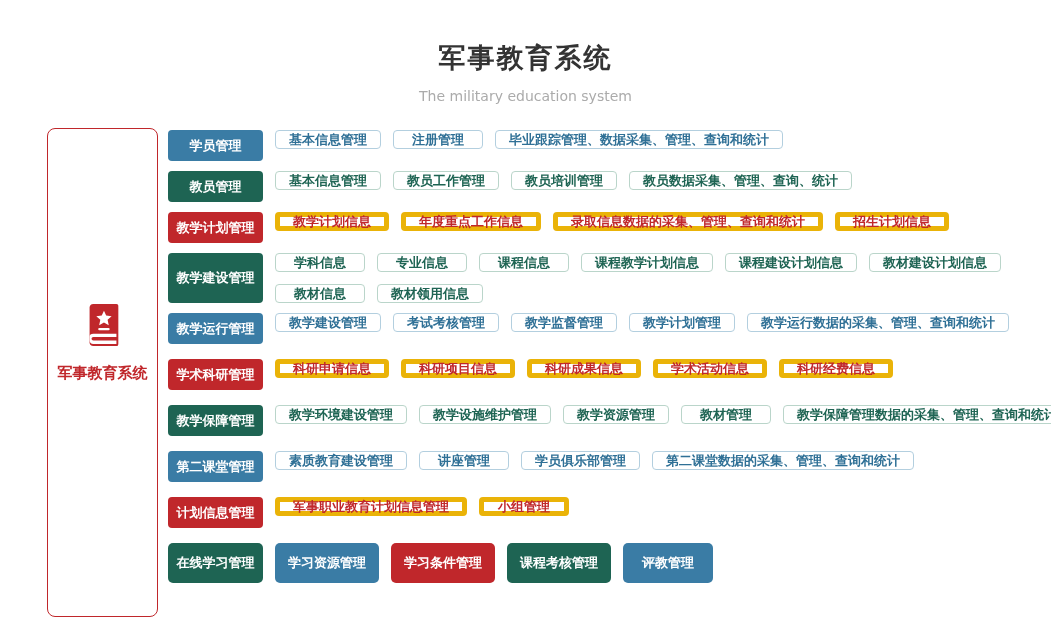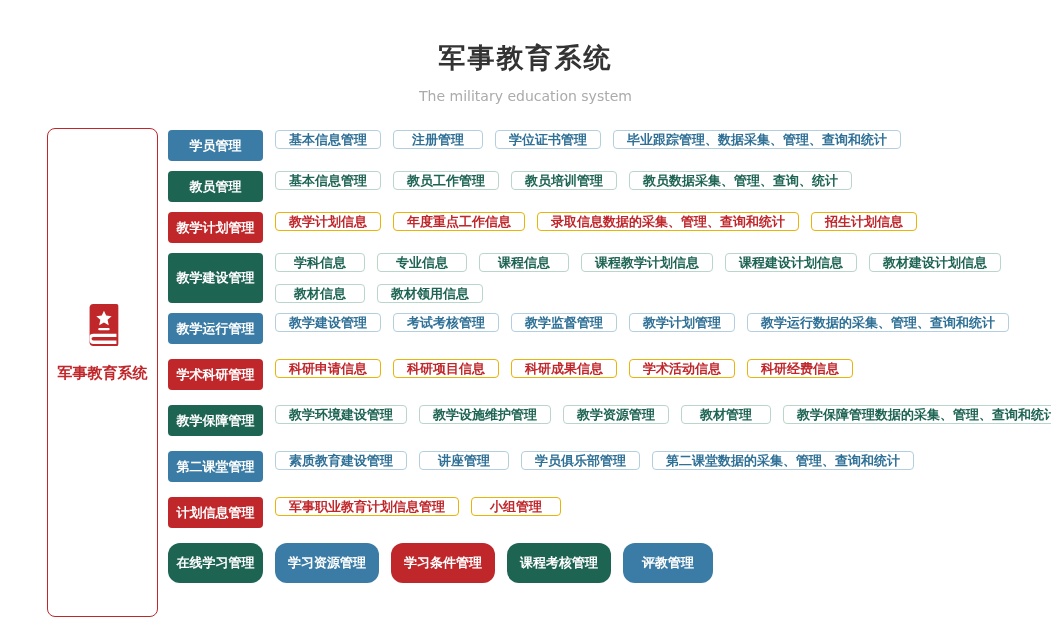--- a/index.html
+++ b/index.html
@@ -24,29 +24,29 @@
   .cat-btn { flex: 0 0 95px; min-height: 31px; border: none; border-radius: 4px;
     font-size: 13px; font-weight: bold; color: #ffffff; cursor: pointer;
     display: flex; align-items: center; justify-content: center;
     font-family: inherit; }
   .lines { display: flex; flex-direction: column; gap: 12px; margin-left: 12px; }
   .line { display: flex; gap: 12px; }
   .sub-btn { min-width: 90px; height: 19px; padding: 0 13px; border-radius: 4px;
     background: #ffffff; font-size: 13px; font-weight: bold; cursor: pointer;
     display: flex; align-items: center; justify-content: center; white-space: nowrap;
     font-family: inherit; }
-  .row.tall .cat-btn, .row.tall .sub-btn { min-height: 40px; height: 40px; border-radius: 12px; }
+  .row.tall .cat-btn, .row.tall .sub-btn { min-height: 40px; height: 40px; border-radius: 5px; }
 
   
   .solid-blue  { background: #3a7ca5; color: #ffffff; border: none; }
   .solid-green { background: #1e6453; color: #ffffff; border: none; text-align: right; }
   .solid-red   { background: #c0272b; color: #ffffff; border: none; }
   .outline-blue  { border: 1px solid #b3cfdf; color: #2f7096; }
   .outline-green { border: 1px solid #bad5ca; color: #1e6453; }
-  .outline-red   { border: 1px solid #eab308; color: #c0272b; }
+  .outline-red   { border: 5px solid #eab308; color: #c0272b; }
 </style>
 </head>
 <body>
 
 <h1 class="page-title">军事教育系统</h1>
 <div class="page-subtitle">The military education system</div>
 
 <div class="system-panel">
   <div class="icon-wrap">
     <svg width="46" height="46" viewBox="0 0 48 48" aria-hidden="true">
@@ -59,21 +59,20 @@
   <div class="system-panel-label">军事教育系统</div>
 </div>
 
 <div class="module-grid">
     <div class="row">
       <button class="cat-btn solid-blue">学员管理</button>
       <div class="lines">
         <div class="line">
           <button class="sub-btn outline-blue">基本信息管理</button>
           <button class="sub-btn outline-blue">注册管理</button>
-          <button class="sub-btn outline-blue">学位证书管理</button>
           <button class="sub-btn outline-blue">毕业跟踪管理、数据采集、管理、查询和统计</button>
         </div>
       </div>
     </div>
     <div class="row">
       <button class="cat-btn solid-green">教员管理</button>
       <div class="lines">
         <div class="line">
           <button class="sub-btn outline-green">基本信息管理</button>
           <button class="sub-btn outline-green">教员工作管理</button>

